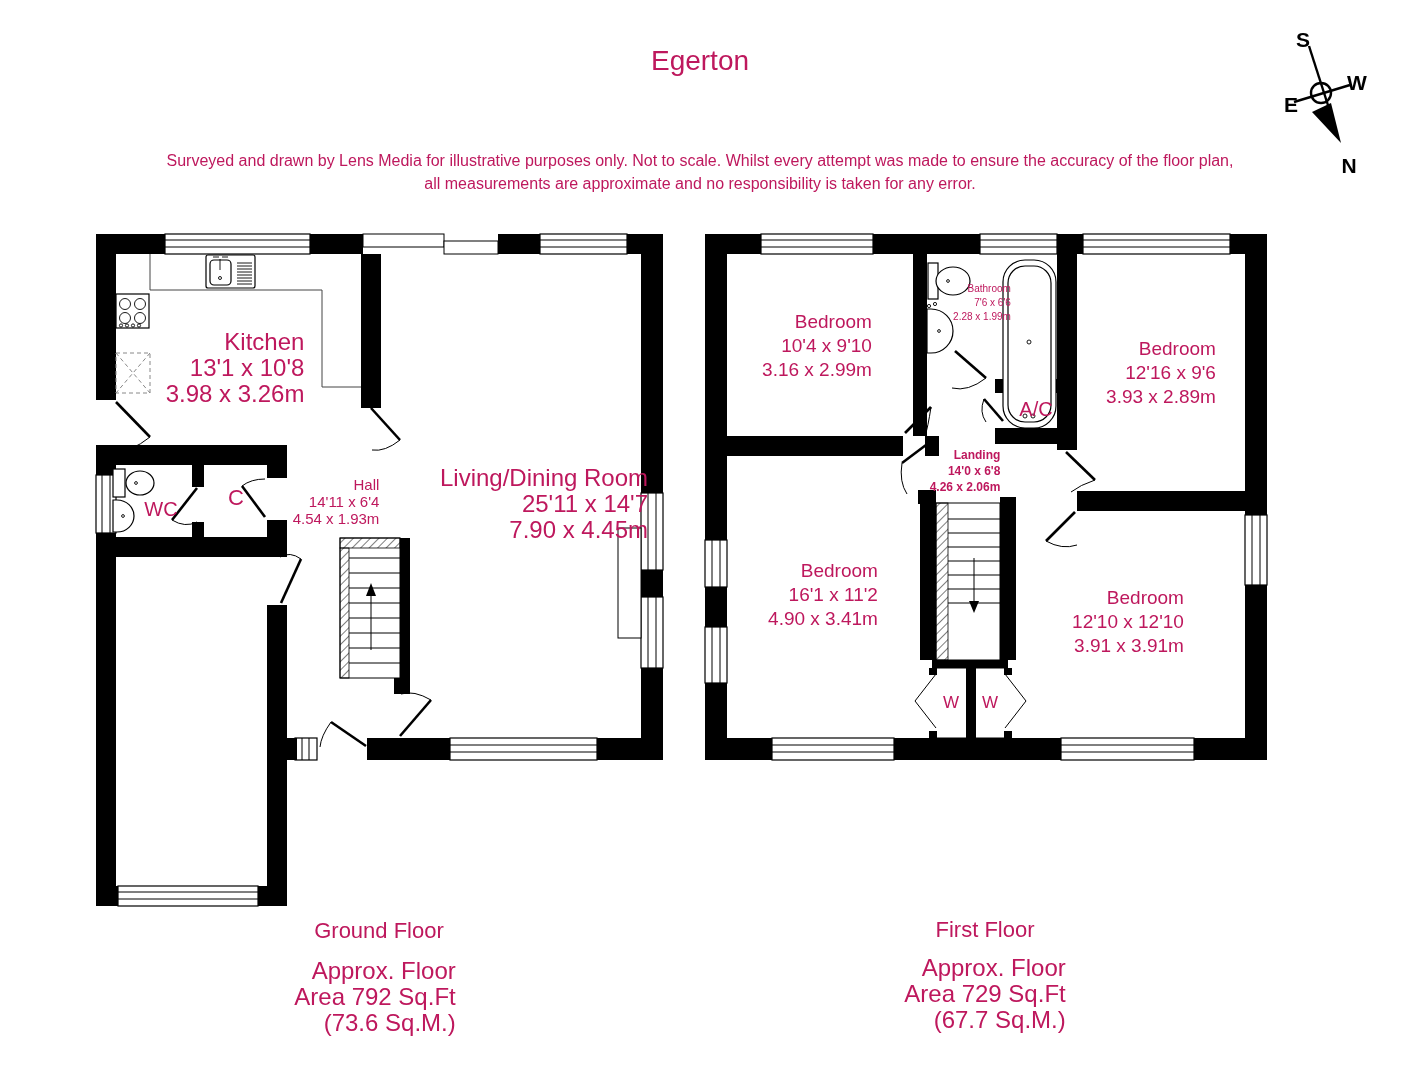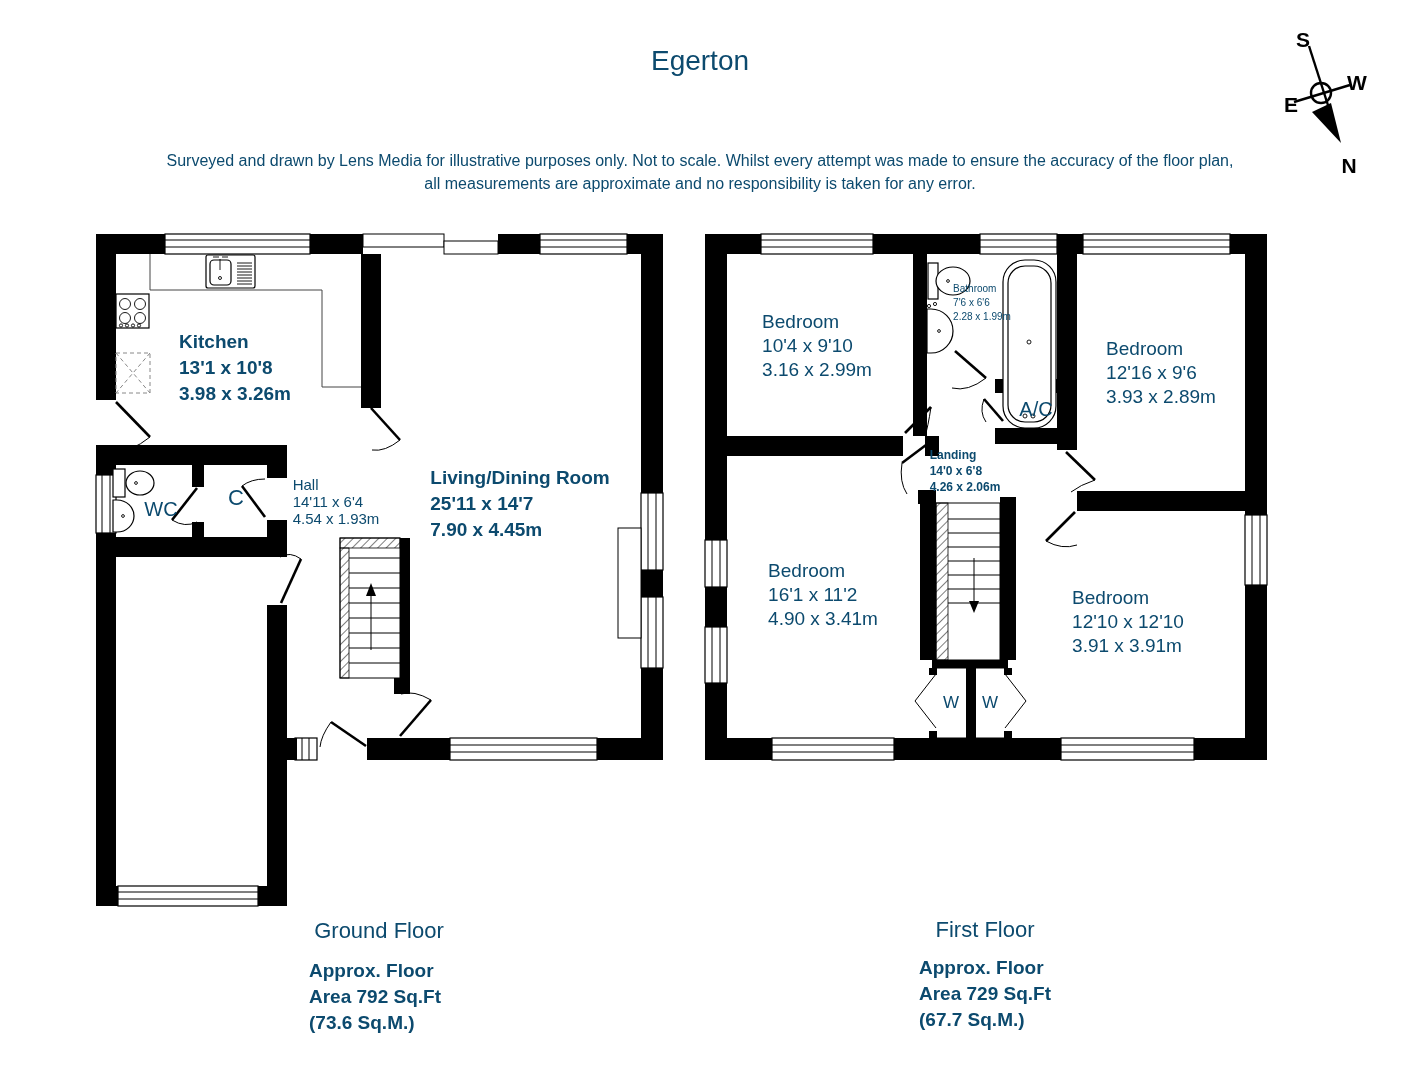--- a/index.html
+++ b/index.html
@@ -14,26 +14,26 @@
   .arc{stroke:#000;stroke-width:1;fill:none;}
   .fix{fill:#fff;stroke:#000;stroke-width:1.2;}
   .fixl{stroke:#000;stroke-width:0.9;fill:none;}
   .ctr{stroke:#444;stroke-width:1;fill:none;}
   .dash{fill:none;stroke:#888;stroke-width:1;stroke-dasharray:4 3;}
   .tread{stroke:#000;stroke-width:1;}
   .stairbox{fill:#fff;stroke:#000;stroke-width:1;}
   .hatchbox{fill:url(#hatch);stroke:#000;stroke-width:0.8;}
   .compass-line{stroke:#000;stroke-width:2.4;fill:none;}
   .compass-txt{font:bold 21px "Liberation Sans",sans-serif;fill:#000;text-anchor:middle;}
-  .lbl{position:absolute;transform:translate(-50%,-50%);text-align:left;white-space:nowrap;color:#0c4a6e;}
+  .lbl{position:absolute;transform:translate(-50%,-50%);text-align:right;white-space:nowrap;color:#be185d;}
   .t28{font-size:28px;}
   .t30{font-size:29px;}
   .t16{font-size:16px;}
   .t22{font-size:22px;}
-  .t19{font-size:19px;line-height:26px;font-weight:bold;}
+  .t19{font-size:24px;line-height:26px;}
   .t19b{font-size:19px;line-height:24px;}
   .t13{font-size:15px;line-height:17px;}
   .t12{font-size:10px;line-height:14px;}
   .t12l{font-size:12px;line-height:16px;font-weight:bold;}
   .s20{font-size:20px;}
   .s22{font-size:22px;}
   .s17{font-size:17px;}
 </style>
 </head>
 <body>
@@ -325,21 +325,21 @@
   <div class="lbl t19" style="left:235px;top:368px;">
     <div>Kitchen</div>
     <div>13'1 x 10'8</div>
     <div>3.98 x 3.26m</div>
   </div>
   <div class="lbl t13" style="left:336px;top:501px;">
     <div>Hall</div>
     <div>14'11 x 6'4</div>
     <div>4.54 x 1.93m</div>
   </div>
-  <div class="lbl t19" style="left:520px;top:504px;">
+  <div class="lbl t19" style="left:544px;top:504px;">
     <div>Living/Dining Room</div>
     <div>25'11 x 14'7</div>
     <div>7.90 x 4.45m</div>
   </div>
   <div class="lbl s20" style="left:161px;top:509px;">WC</div>
   <div class="lbl s22" style="left:236px;top:498px;">C</div>
 
   <div class="lbl t19b" style="left:817px;top:346px;">
     <div>Bedroom</div>
     <div>10'4 x 9'10</div>

